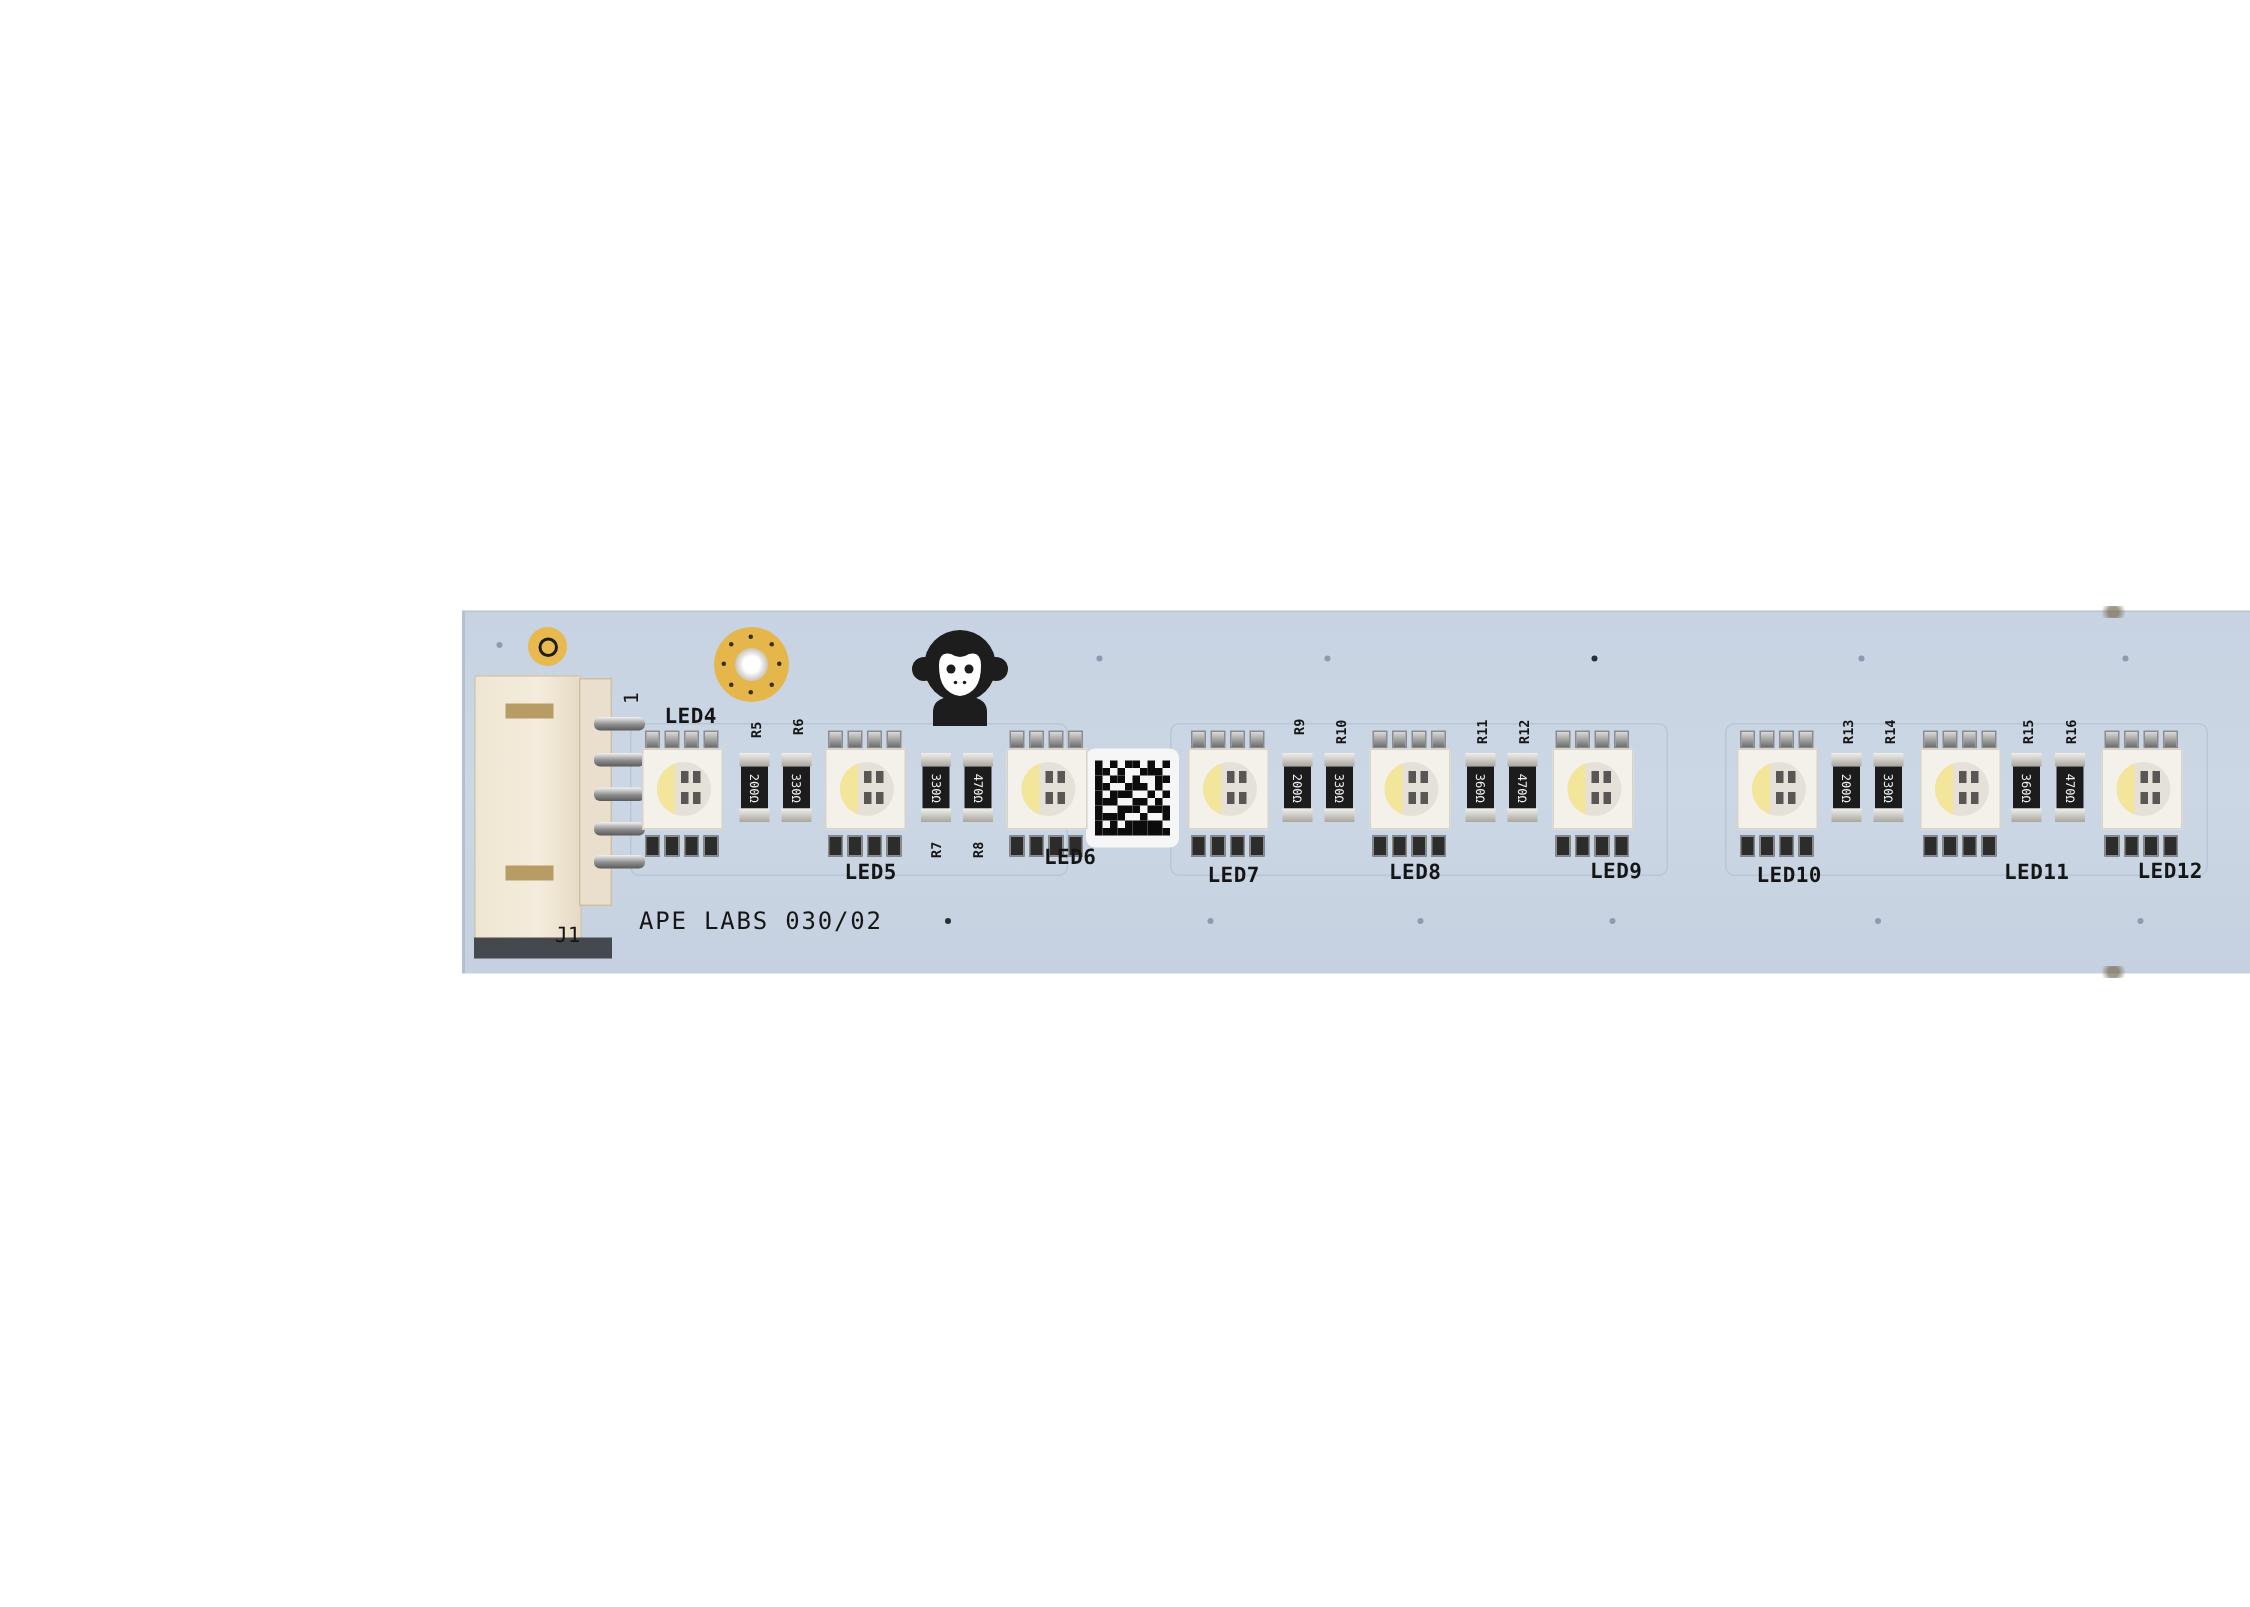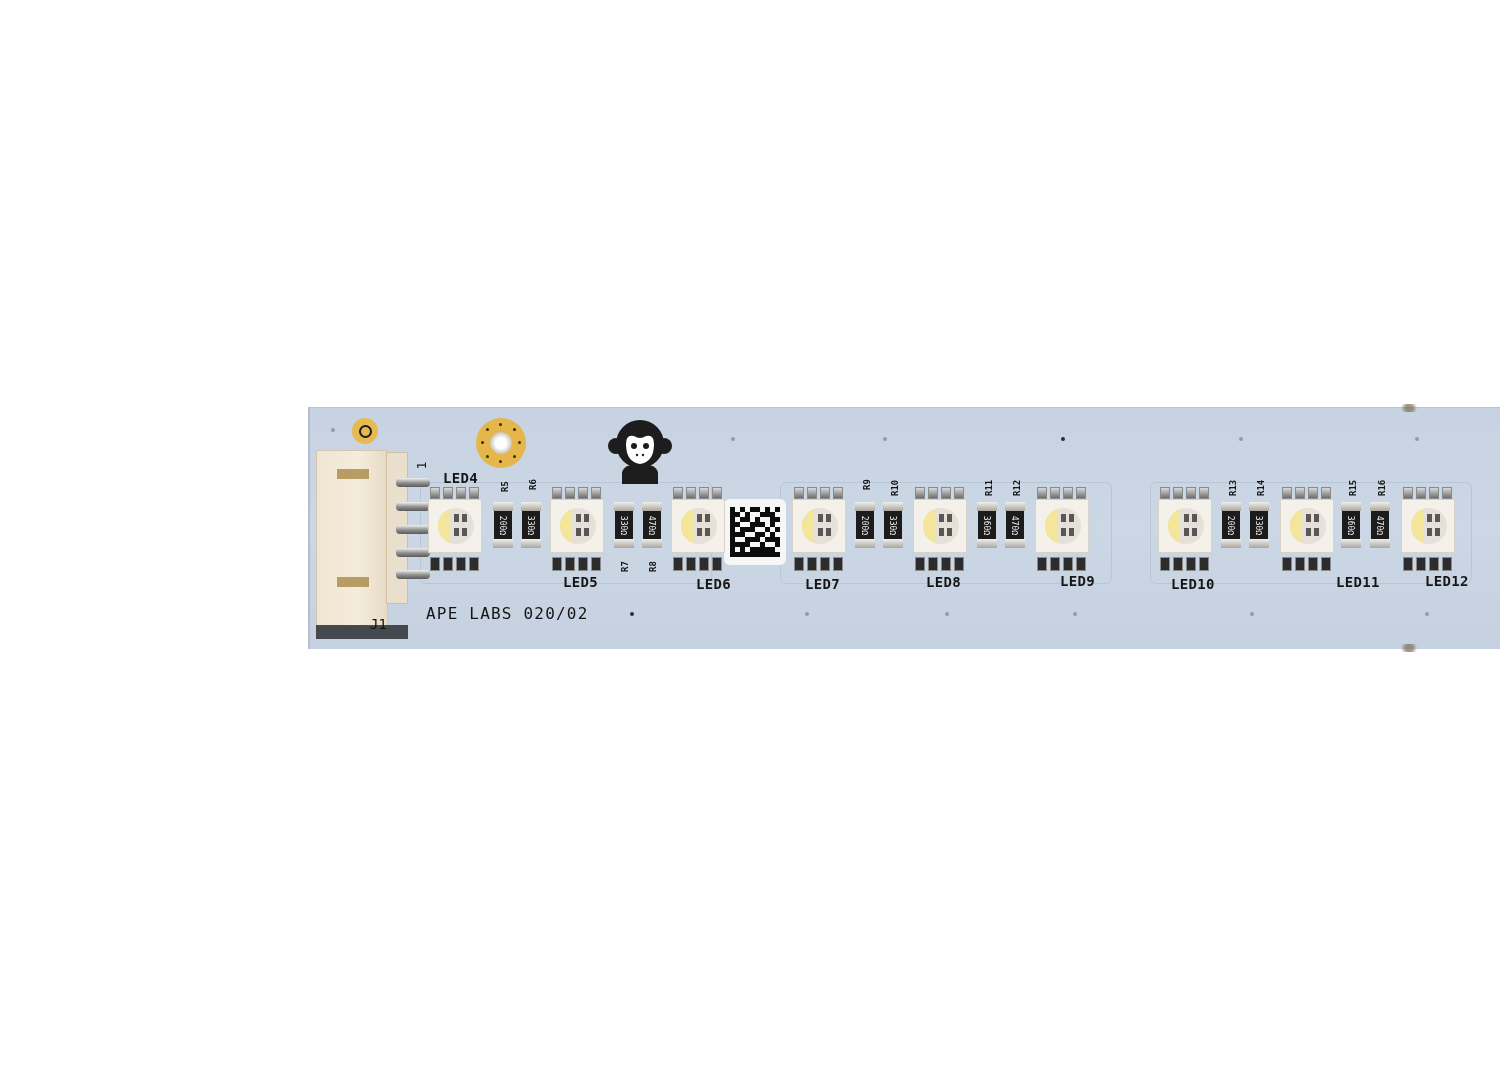--- a/index.html
+++ b/index.html
@@ -160,21 +160,21 @@
   <div class="shadow"></div>
 </div>
 <div class="pin" style="left:396px;top:478px;"></div>
 <div class="pin" style="left:396px;top:502px;"></div>
 <div class="pin" style="left:396px;top:525px;"></div>
 <div class="pin" style="left:396px;top:548px;"></div>
 <div class="pin" style="left:396px;top:570px;"></div>
 
 <div class="silk" style="left:418px;top:458px;font-size:13px;transform:rotate(-90deg);font-weight:normal;">1</div>
 <div class="silk j1" style="left:370px;top:616px;">J1</div>
-<div class="silk title" style="left:426px;top:604px;">APE LABS 020/02</div>
+<div class="silk title" style="left:426px;top:604px;">APE LABS 030/02</div>
 
 <div class="datamatrix">
   <div class="grid">
     <i class="b"></i>
       <i></i>
       <i class="b"></i>
       <i></i>
       <i class="b"></i>
       <i class="b"></i>
       <i></i>
@@ -340,21 +340,21 @@
         <div class="chip" style="left:24px;top:20px;"></div>
       </div>
     </div>
   <div class="pads-bot">
       <div class="pad"></div>
       <div class="pad"></div>
       <div class="pad"></div>
       <div class="pad"></div>
     </div>
 </div>
-<div class="silk small" style="left:696px;top:576px;">LED6</div>
+<div class="silk small" style="left:696px;top:564px;">LED6</div>
 
 <div class="led" style="left:792px;top:487px;">
   <div class="pads-top">
       <div class="pad"></div>
       <div class="pad"></div>
       <div class="pad"></div>
       <div class="pad"></div>
     </div>
   <div class="pkg">
       <div class="lens">

